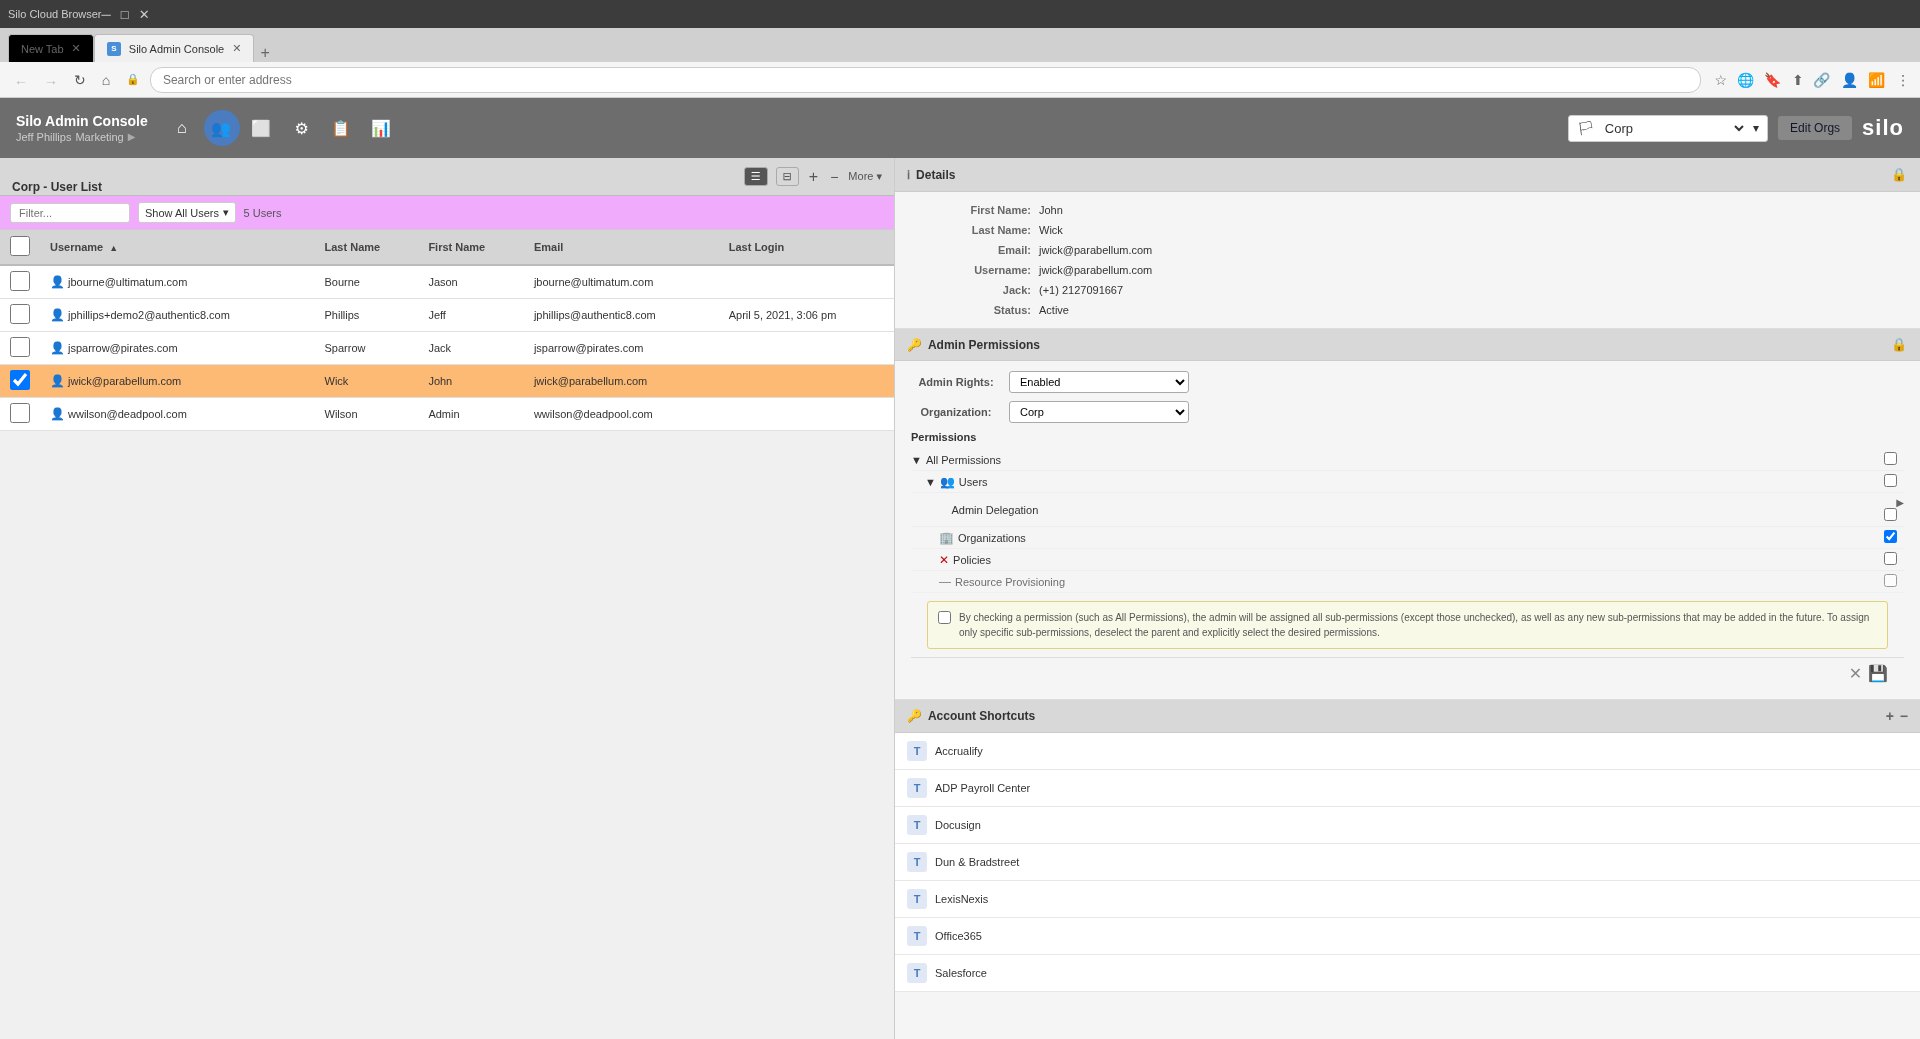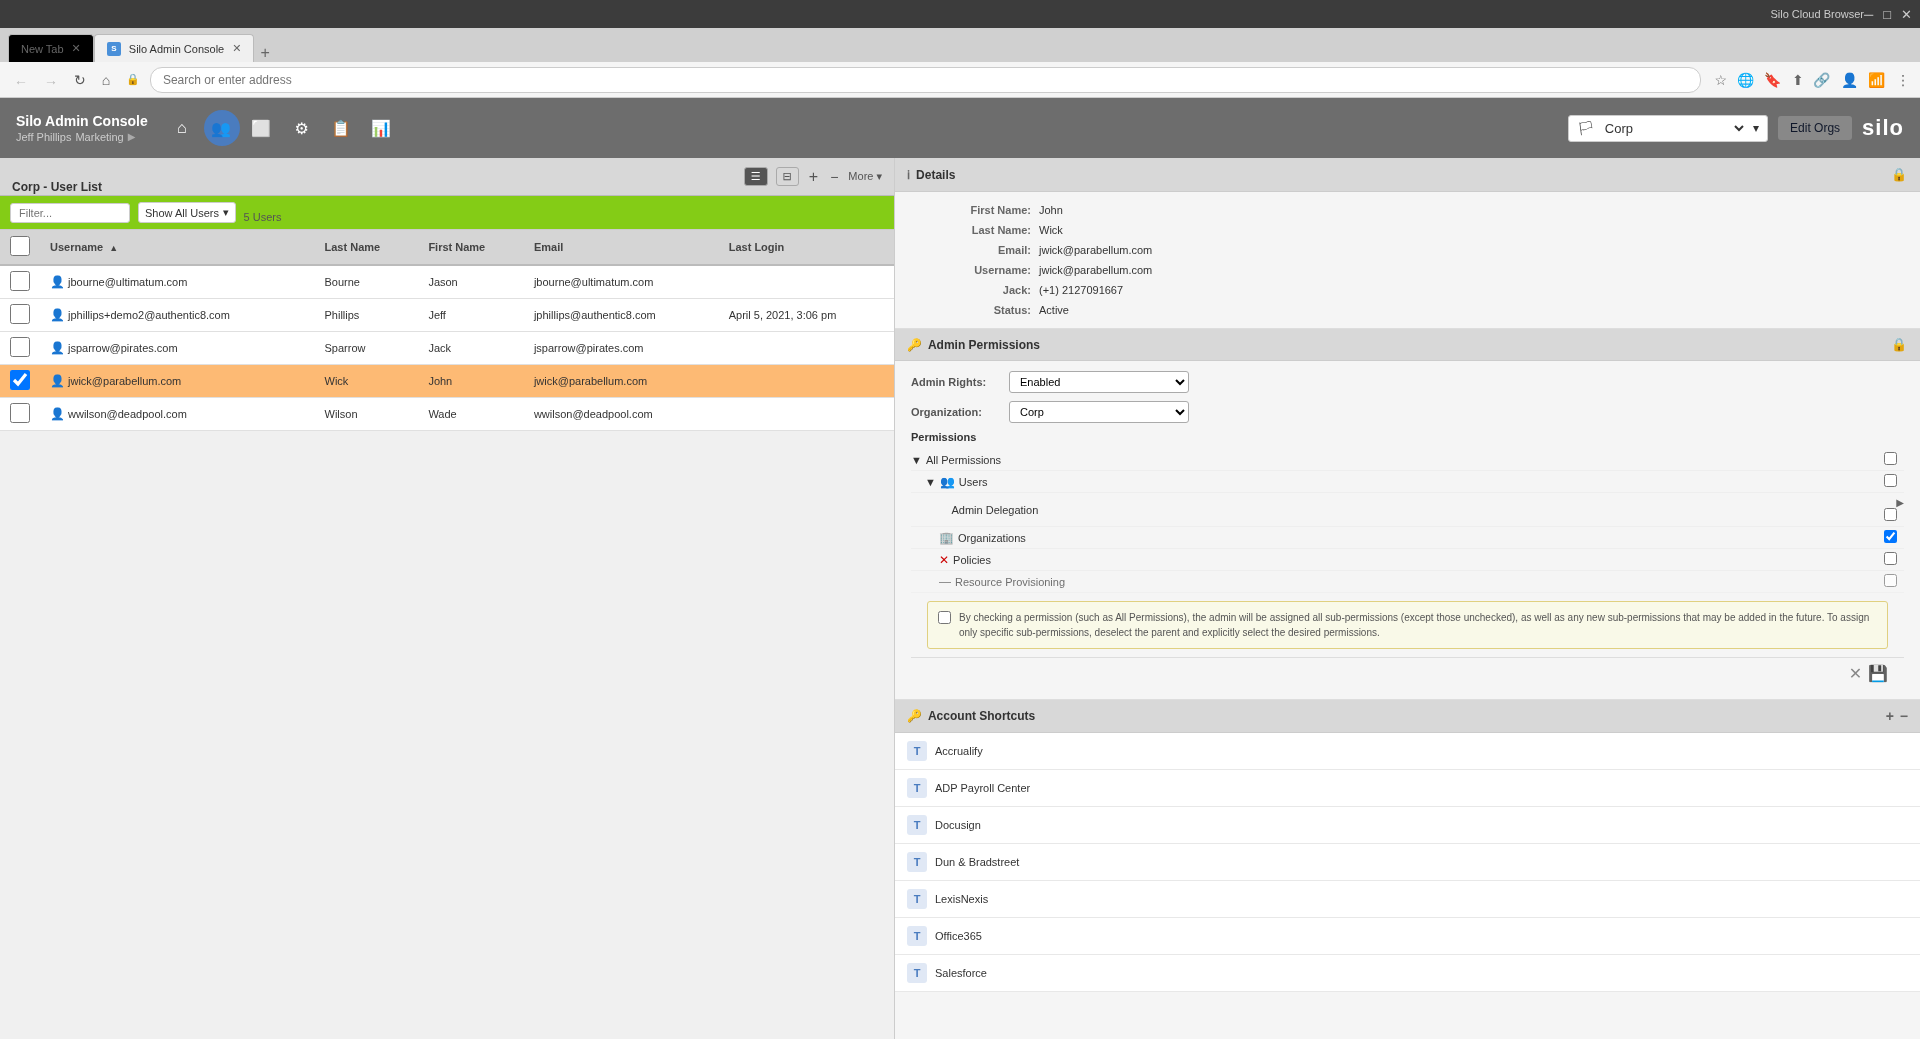--- a/index.html
+++ b/index.html
@@ -7,21 +7,21 @@
 
     
     .browser-titlebar {
       background: #3c3c3c;
       color: #ccc;
       height: 28px;
       display: flex;
       align-items: center;
       padding: 0 8px;
       font-size: 11px;
-      justify-content: flex-end;
+      justify-content: flex-start;
     }
     .browser-titlebar-left { display: flex; align-items: center; gap: 6px; }
     .browser-titlebar-right { display: flex; gap: 10px; }
     .browser-titlebar-right span { cursor: pointer; font-size: 13px; }
 
     .browser-tabbar {
       background: #d0d0d0;
       height: 34px;
       display: flex;
       align-items: flex-end;
@@ -178,23 +178,23 @@
     }
     .more-dropdown {
       background: none; border: none; cursor: pointer;
       font-size: 11px; color: #555;
       display: flex; align-items: center; gap: 2px;
     }
 
     .filter-bar {
       padding: 6px 10px;
       display: flex;
-      align-items: flex-end;
+      align-items: center;
       gap: 8px;
-      background: #84cc16;
+      background: #f0abfc;
       border-bottom: 1px solid #ccc;
     }
     .filter-input {
       border: 1px solid #ccc;
       border-radius: 3px;
       padding: 3px 8px;
       font-size: 11px;
       width: 120px;
       background: white;
     }
@@ -266,21 +266,21 @@
       grid-template-columns: 120px 1fr;
       gap: 4px 8px;
       font-size: 11px;
     }
     .detail-label { color: #666; font-weight: bold; text-align: right; padding: 2px 0; }
     .detail-value { color: #333; padding: 2px 0; }
 
     .admin-perms-section { border-top: 1px solid #ddd; }
     .admin-perms-body { padding: 10px 16px; }
     .field-row { display: flex; align-items: center; gap: 8px; margin-bottom: 8px; font-size: 11px; }
-    .field-label { width: 90px; font-weight: bold; color: #555; }
+    .field-label { width: 90px; font-weight: bold; color: #555; text-align: center; }
     .field-select {
       border: 1px solid #aaa;
       border-radius: 3px;
       padding: 3px 6px;
       font-size: 11px;
       background: white;
       width: 180px;
     }
     .permissions-label { font-size: 11px; font-weight: bold; color: #333; margin-bottom: 6px; }
     .perm-tree { font-size: 11px; }
@@ -520,21 +520,21 @@
     </tr>
             <tr>
       <td class="check-cell">
         <input type="checkbox" class="col-checkbox" style="">
       </td>
       <td>
         <span class="user-icon">👤</span>
         wwilson@deadpool.com
       </td>
       <td>Wilson</td>
-      <td>Wade</td>
+      <td>Admin</td>
       <td>wwilson@deadpool.com</td>
       <td></td>
     </tr>
           </tbody>
       </table>
     </div>
   </div>
 
   <div class="right-panel">
 

